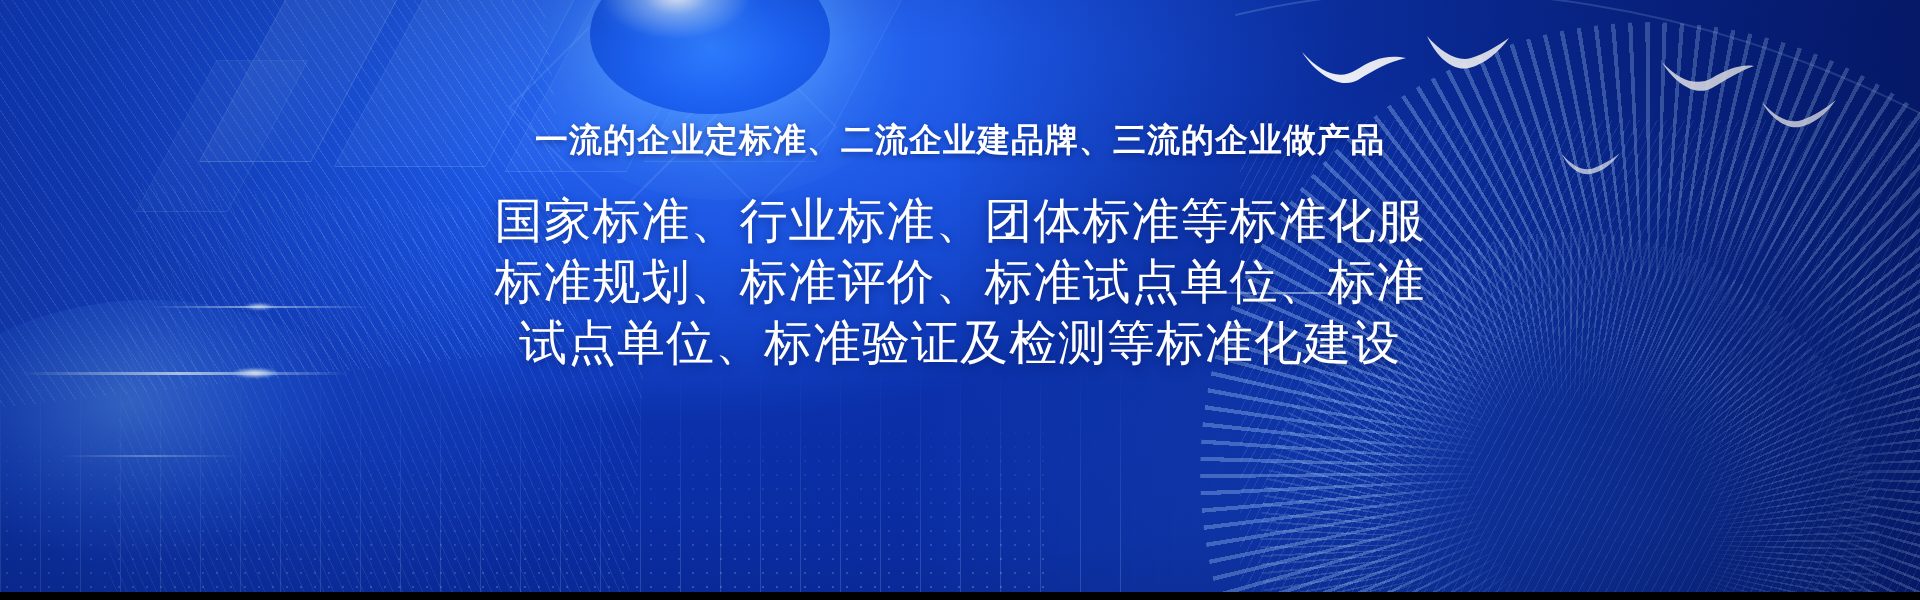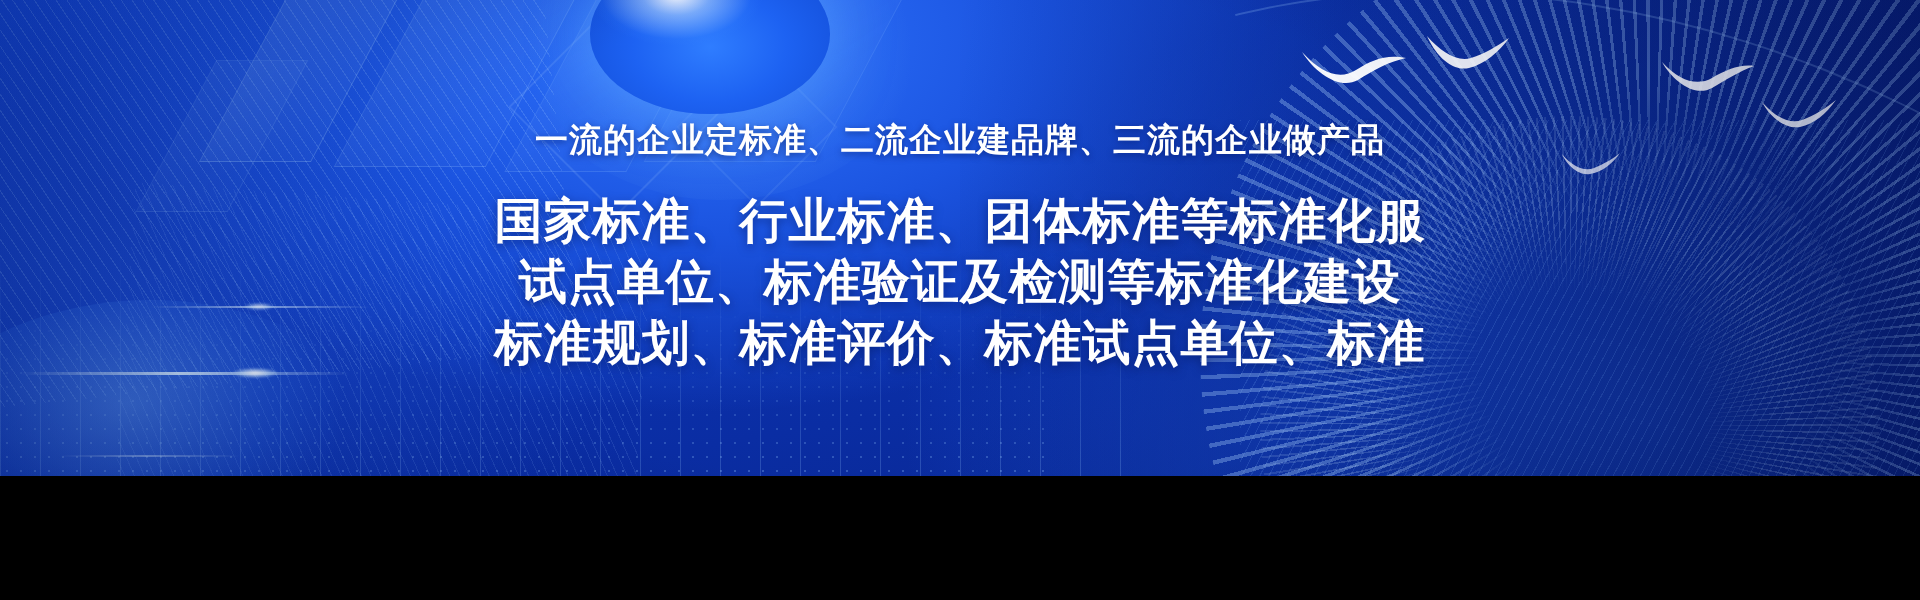--- a/index.html
+++ b/index.html
@@ -3,21 +3,21 @@
 <meta charset="utf-8">
 <style>
   html, body {
     margin: 0;
     padding: 0;
     background: #000;
   }
   #banner {
     position: relative;
     width: 1920px;
-    height: 476px;
+    height: 592px;
     overflow: hidden;
     background: #d946ef;
     font-family: "Liberation Sans", "DejaVu Sans", sans-serif;
   }
 
   
   .bg-base {
     position: absolute;
     inset: 0;
     background:
@@ -203,21 +203,21 @@
     text-shadow: 0 2px 6px rgba(0,20,90,0.55);
     white-space: nowrap;
   }
   .body-block {
     position: absolute;
     left: 50%;
     transform: translateX(-50%);
     top: 190px;
     width: 1030px;
     font-size: 48px;
-    font-weight: 700;
+    font-weight: 400;
     line-height: 61px;
     letter-spacing: 1px;
     text-align: center;
     text-shadow: 0 3px 10px rgba(0,18,80,0.5);
   }
   .body-block .ln { display: block; white-space: nowrap; }
 </style>
 </head>
 <body>
 
@@ -285,18 +285,18 @@
     </svg>
   </div>
 
   <div class="bg-vignette"></div>
 
   <div class="text-wrap">
     <div class="headline">一流的企业定标准、二流企业建品牌、三流的企业做产品</div>
 
     <div class="body-block">
       <span class="ln">国家标准、行业标准、团体标准等标准化服</span>
+      <span class="ln">标准规划、标准评价、标准试点单位、标准</span>
       <span class="ln">试点单位、标准验证及检测等标准化建设</span>
-      <span class="ln">标准规划、标准评价、标准试点单位、标准</span>
     </div>
   </div>
 
 </div>
 
 </body></html>

